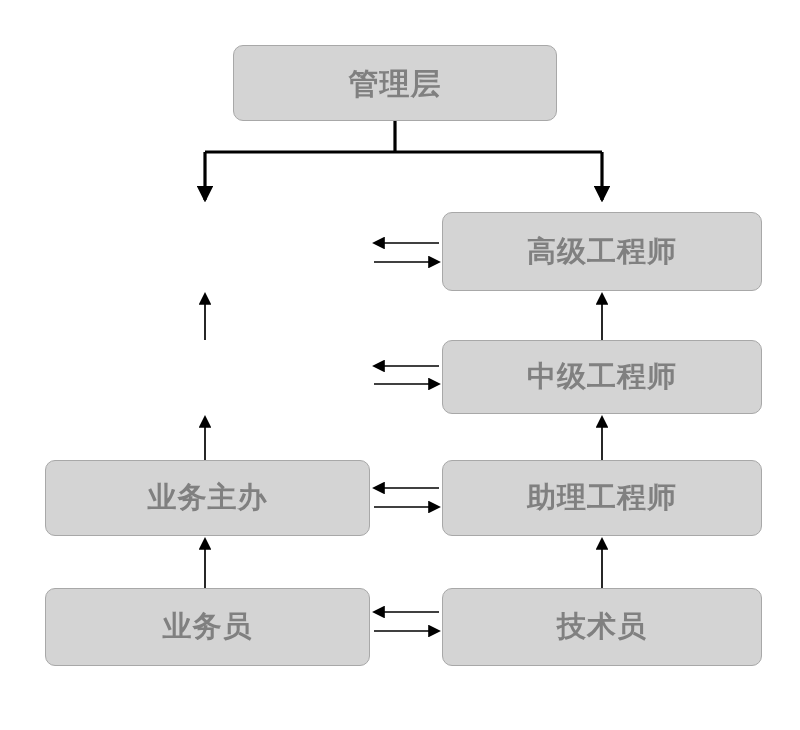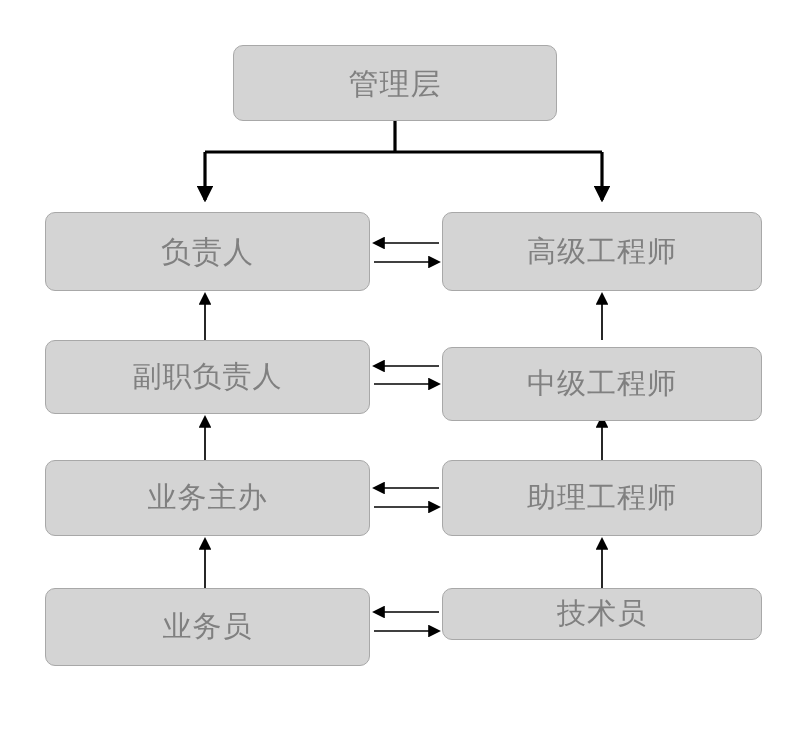--- a/index.html
+++ b/index.html
@@ -28,40 +28,40 @@
   .node {
     position: absolute;
     box-sizing: border-box;
     background: #d4d4d4;
     border: 1px solid #a8a8a8;
     border-radius: 10px;
     display: flex;
     align-items: center;
     justify-content: center;
     color: #808080;
-    font-weight: normal;
+    font-weight: bold;
     letter-spacing: 1px;
     text-align: center;
     line-height: 1.1;
     z-index: 5;
     -webkit-font-smoothing: antialiased;
   }
   .node-label {
     display: block;
     white-space: nowrap;
   }
   .n-root   { left: 233px; top: 45px;  width: 324px; height: 76px;  font-size: 30px; }
   .n-r1l    { left: 45px;  top: 212px; width: 325px; height: 79px;  font-size: 30px; }
   .n-r1r    { left: 442px; top: 212px; width: 320px; height: 79px;  font-size: 29px; text-align: right; }
   .n-r2l    { left: 45px;  top: 340px; width: 325px; height: 74px;  font-size: 29px; }
-  .n-r2r    { left: 442px; top: 340px; width: 320px; height: 74px;  font-size: 29px; margin-top: 7px; }
+  .n-r2r    { left: 442px; top: 340px; width: 320px; height: 74px;  font-size: 29px; }
   .n-r3l    { left: 45px;  top: 460px; width: 325px; height: 76px;  font-size: 29px; }
   .n-r3r    { left: 442px; top: 460px; width: 320px; height: 76px;  font-size: 29px; }
   .n-r4l    { left: 45px;  top: 588px; width: 325px; height: 78px;  font-size: 29px; }
-  .n-r4r    { left: 442px; top: 588px; width: 320px; height: 52px;  font-size: 29px; }
+  .n-r4r    { left: 442px; top: 588px; width: 320px; height: 78px;  font-size: 29px; }
 </style>
 </head>
 <body>
 
 <div id="canvas">
 
   <svg id="edge-layer" viewBox="0 0 800 730" xmlns="http://www.w3.org/2000/svg">
     <defs>
       <marker id="arrow-thick" viewBox="0 0 10 10" refX="8.5" refY="5" markerWidth="5.2" markerHeight="5.2" orient="auto-start-reverse">
         <path d="M 0 0 L 10 5 L 0 10 z" fill="#000000"></path>
@@ -108,31 +108,25 @@
     <g>
       <path d="M 439 612 L 374 612" stroke="#000000" stroke-width="1.7" fill="none" marker-end="url(#arrow-thin)"></path>
       <path d="M 374 631 L 439 631" stroke="#000000" stroke-width="1.7" fill="none" marker-end="url(#arrow-thin)"></path>
     </g>
   </svg>
 
   <div class="node n-root">
     <span class="node-label">管理层</span>
   </div>
 
-  <div class="node n-r1l">
-    <span class="node-label">负责人</span>
-  </div>
 
   <div class="node n-r1r">
     <span class="node-label">高级工程师</span>
   </div>
 
-  <div class="node n-r2l">
-    <span class="node-label">副职负责人</span>
-  </div>
 
   <div class="node n-r2r">
     <span class="node-label">中级工程师</span>
   </div>
 
   <div class="node n-r3l">
     <span class="node-label">业务主办</span>
   </div>
 
   <div class="node n-r3r">

